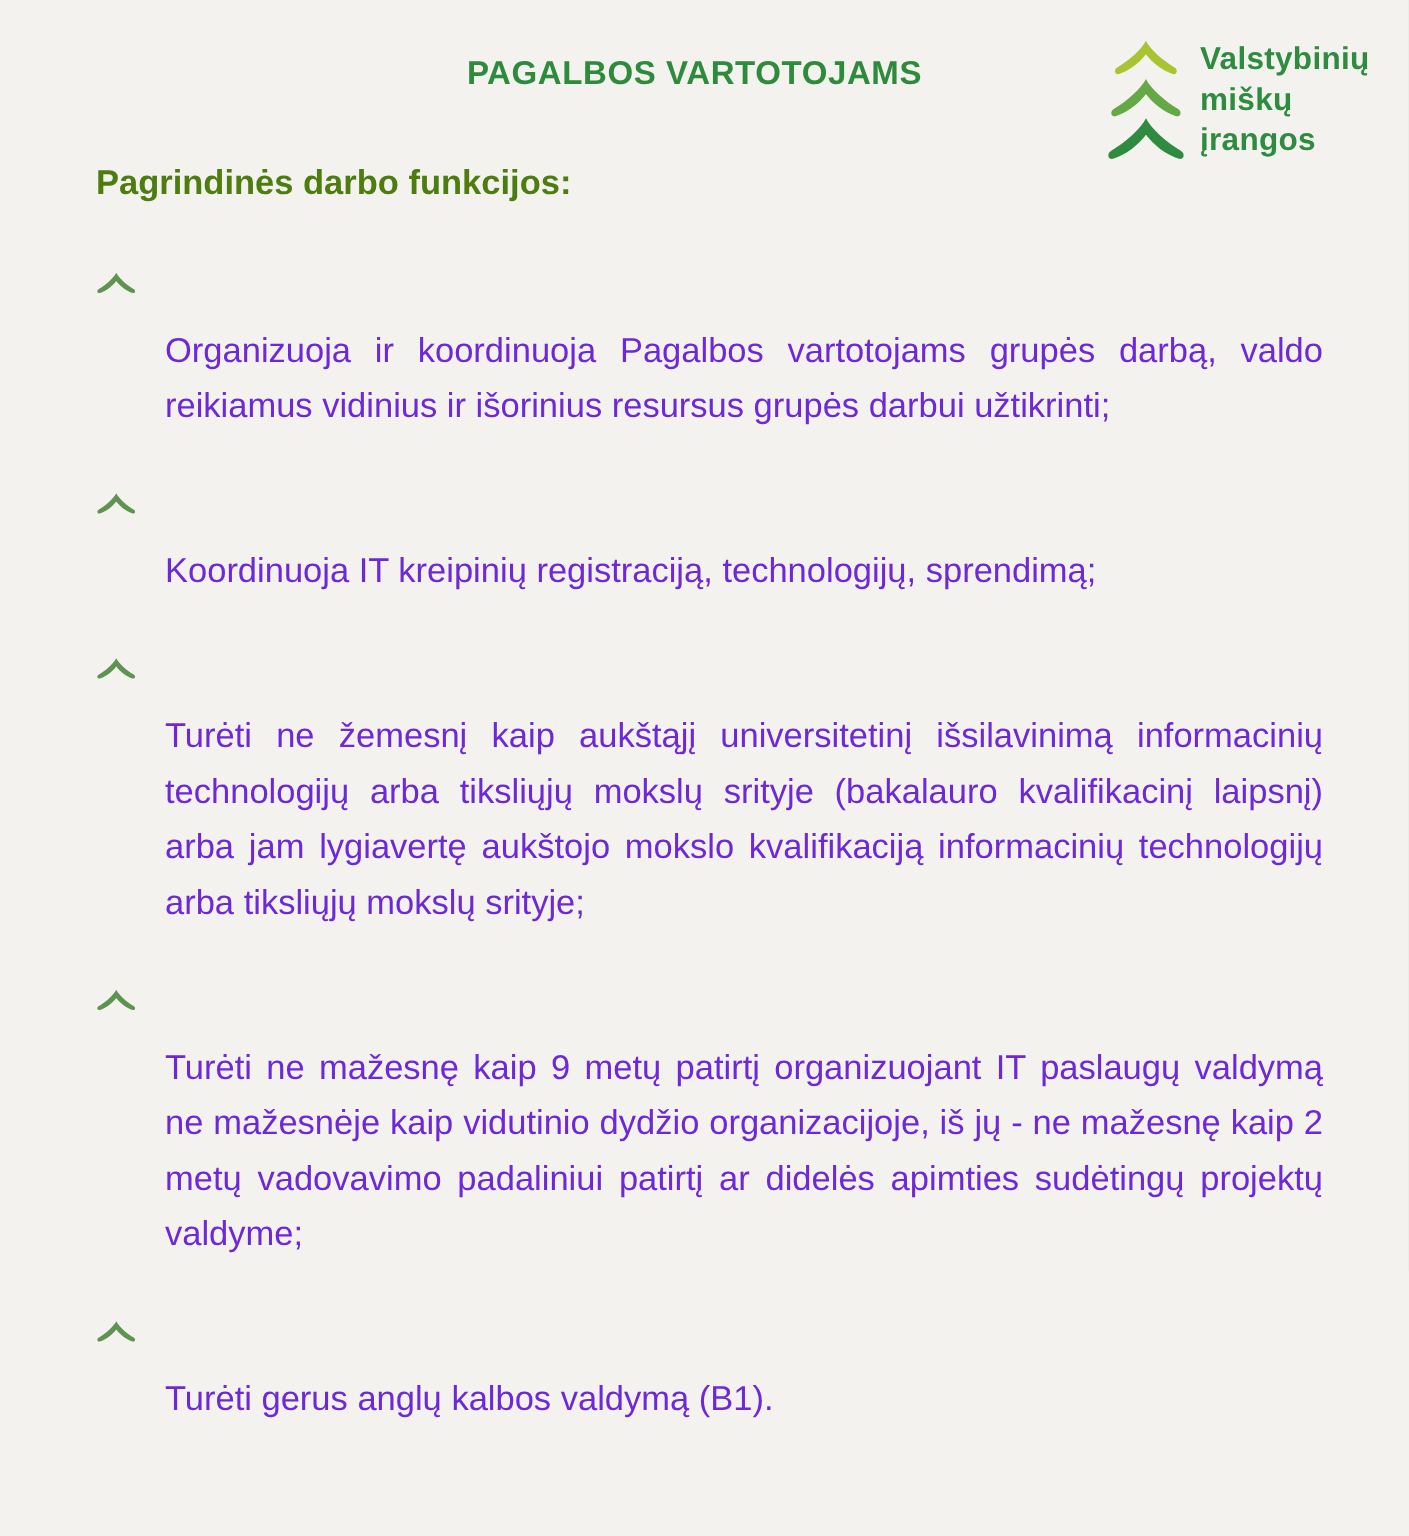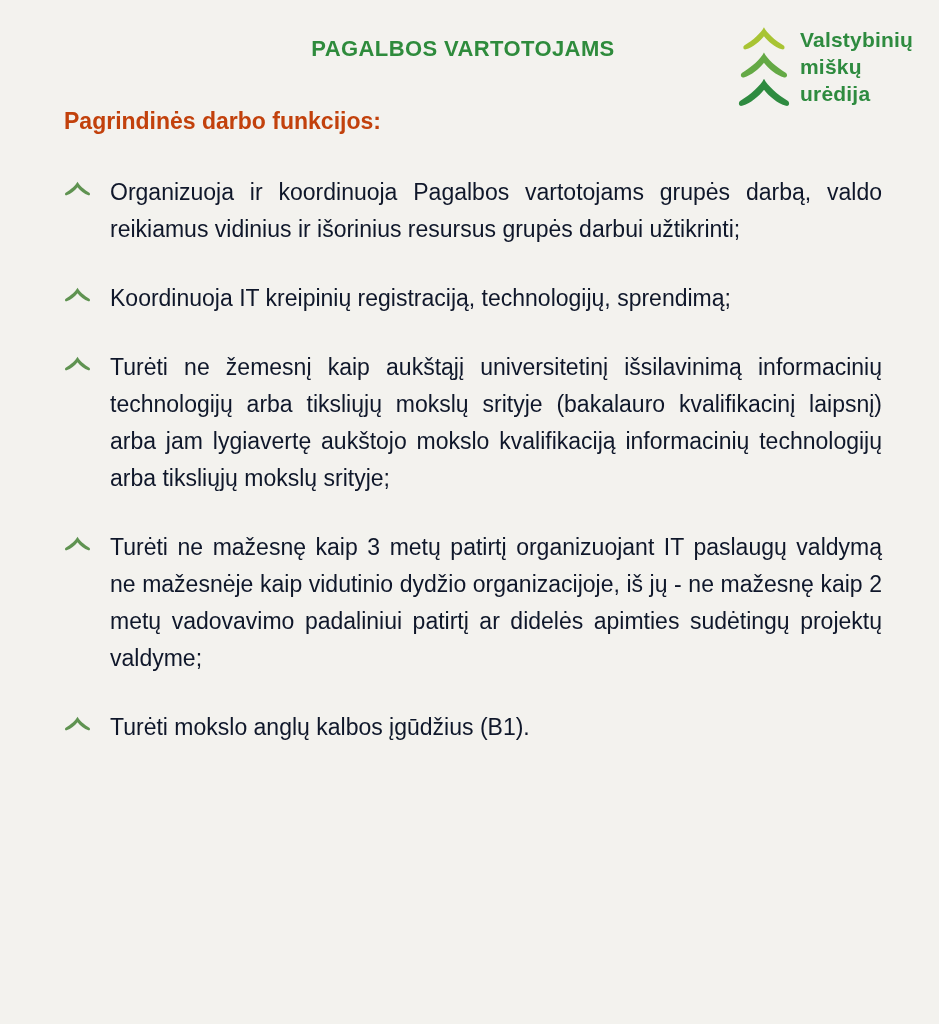--- a/index.html
+++ b/index.html
@@ -33,44 +33,45 @@
     font-size:21px;
     line-height:27px;
     padding-top:4px;
     letter-spacing:.2px;
   }
   
   .content{
     position:absolute; top:104px; left:64px; width:818px;
   }
   .section-heading{
-    color:#c2410c;
+    color:#4d7c0f;
     font-weight:bold;
     font-size:23px;
     line-height:34px;
     margin:0 0 36px 0;
   }
   ul.bullets{ list-style:none; margin:0 0 0 0; }
   ul.bullets li{
     display:flex;
     align-items:flex-start;
     margin-bottom:32px;
   }
   .bullet-icon{
     flex:0 0 46px;
     padding-top:7px;
   }
   .bullet-icon svg{ width:27px; height:16px; display:block; }
   .bullet-text{
     flex:1 1 auto;
-    color:#0f172a;
+    color:#6d28d9;
     font-size:23px;
     line-height:37px;
     text-align:justify;
     hyphens:none;
+    margin-top:41px;
   }
 </style>
 </head>
 <body>
 
 <svg width="0" height="0" style="position:absolute">
   <defs>
     <path id="chev" d="M32 1 C28 9 16 20 4 27 C1 29 2 34 6 33 C16 30 26 22 32 14 C38 22 48 30 58 33 C62 34 63 29 60 27 C48 20 36 9 32 1 Z"></path>
   </defs>
 </svg>
@@ -83,21 +84,21 @@
 
   <div class="logo">
     <svg class="logo-mark" viewBox="0 0 64 100" aria-hidden="true">
       <use href="#chev" fill="#a8c433" transform="translate(5.7,2) scale(0.82)"></use>
       <use href="#chev" fill="#64a945" transform="translate(2.5,32) scale(0.92)"></use>
       <use href="#chev" fill="#2e8b40" transform="translate(0,63) scale(1)"></use>
     </svg>
     <div class="logo-text">
       <div>Valstybinių</div>
       <div>miškų</div>
-      <div>urėdija</div>
+      <div>įrangos</div>
     </div>
   </div>
 
   <div class="content">
 
     <h2 class="section-heading">Pagrindinės darbo funkcijos:</h2>
 
     <ul class="bullets">
       <li>
         <span class="bullet-icon">
@@ -126,26 +127,26 @@
             </svg>
         </span>
         <span class="bullet-text">Turėti ne žemesnį kaip aukštąjį universitetinį išsilavinimą informacinių technologijų arba tiksliųjų mokslų srityje (bakalauro kvalifikacinį laipsnį) arba jam lygiavertę aukštojo mokslo kvalifikaciją informacinių technologijų arba tiksliųjų mokslų srityje;</span>
       </li>
       <li>
         <span class="bullet-icon">
           <svg viewBox="0 0 64 36" aria-hidden="true">
               <use href="#chev" fill="#5f9351"></use>
             </svg>
         </span>
-        <span class="bullet-text">Turėti ne mažesnę kaip 3 metų patirtį organizuojant IT paslaugų valdymą ne mažesnėje kaip vidutinio dydžio organizacijoje, iš jų - ne mažesnę kaip 2 metų vadovavimo padaliniui patirtį ar didelės apimties sudėtingų projektų valdyme;</span>
+        <span class="bullet-text">Turėti ne mažesnę kaip 9 metų patirtį organizuojant IT paslaugų valdymą ne mažesnėje kaip vidutinio dydžio organizacijoje, iš jų - ne mažesnę kaip 2 metų vadovavimo padaliniui patirtį ar didelės apimties sudėtingų projektų valdyme;</span>
       </li>
       <li>
         <span class="bullet-icon">
           <svg viewBox="0 0 64 36" aria-hidden="true">
               <use href="#chev" fill="#5f9351"></use>
             </svg>
         </span>
-        <span class="bullet-text">Turėti mokslo anglų kalbos įgūdžius (B1).</span>
+        <span class="bullet-text">Turėti gerus anglų kalbos valdymą (B1).</span>
       </li>
     </ul>
 
   </div>
 </div>
 
 </body></html>

